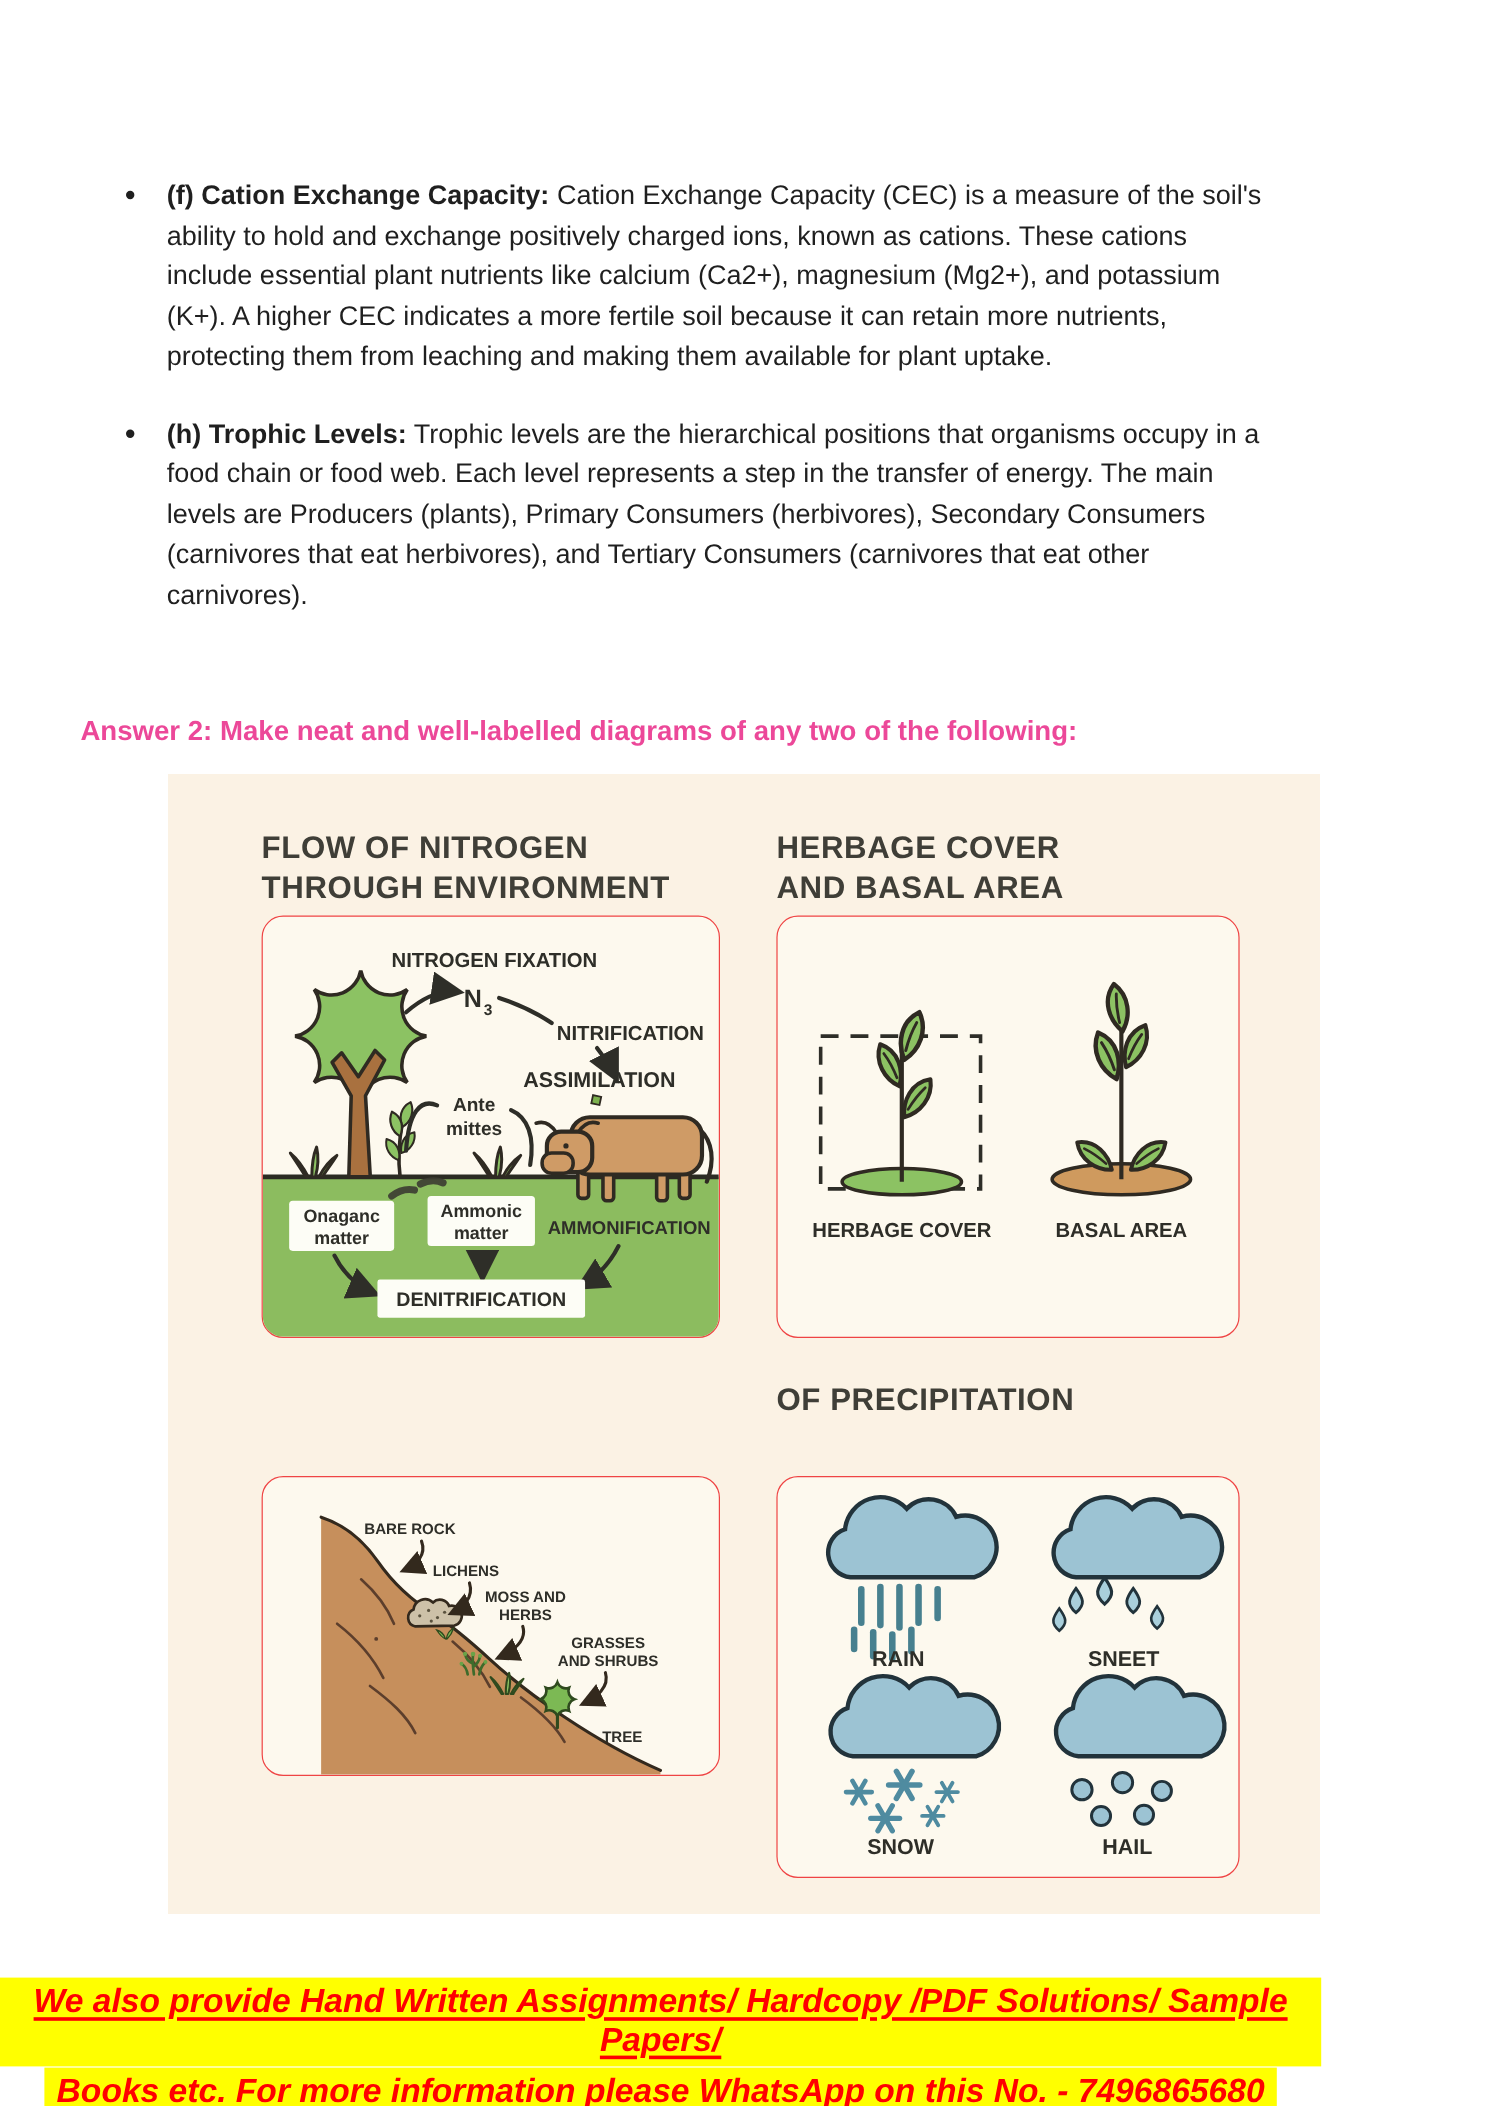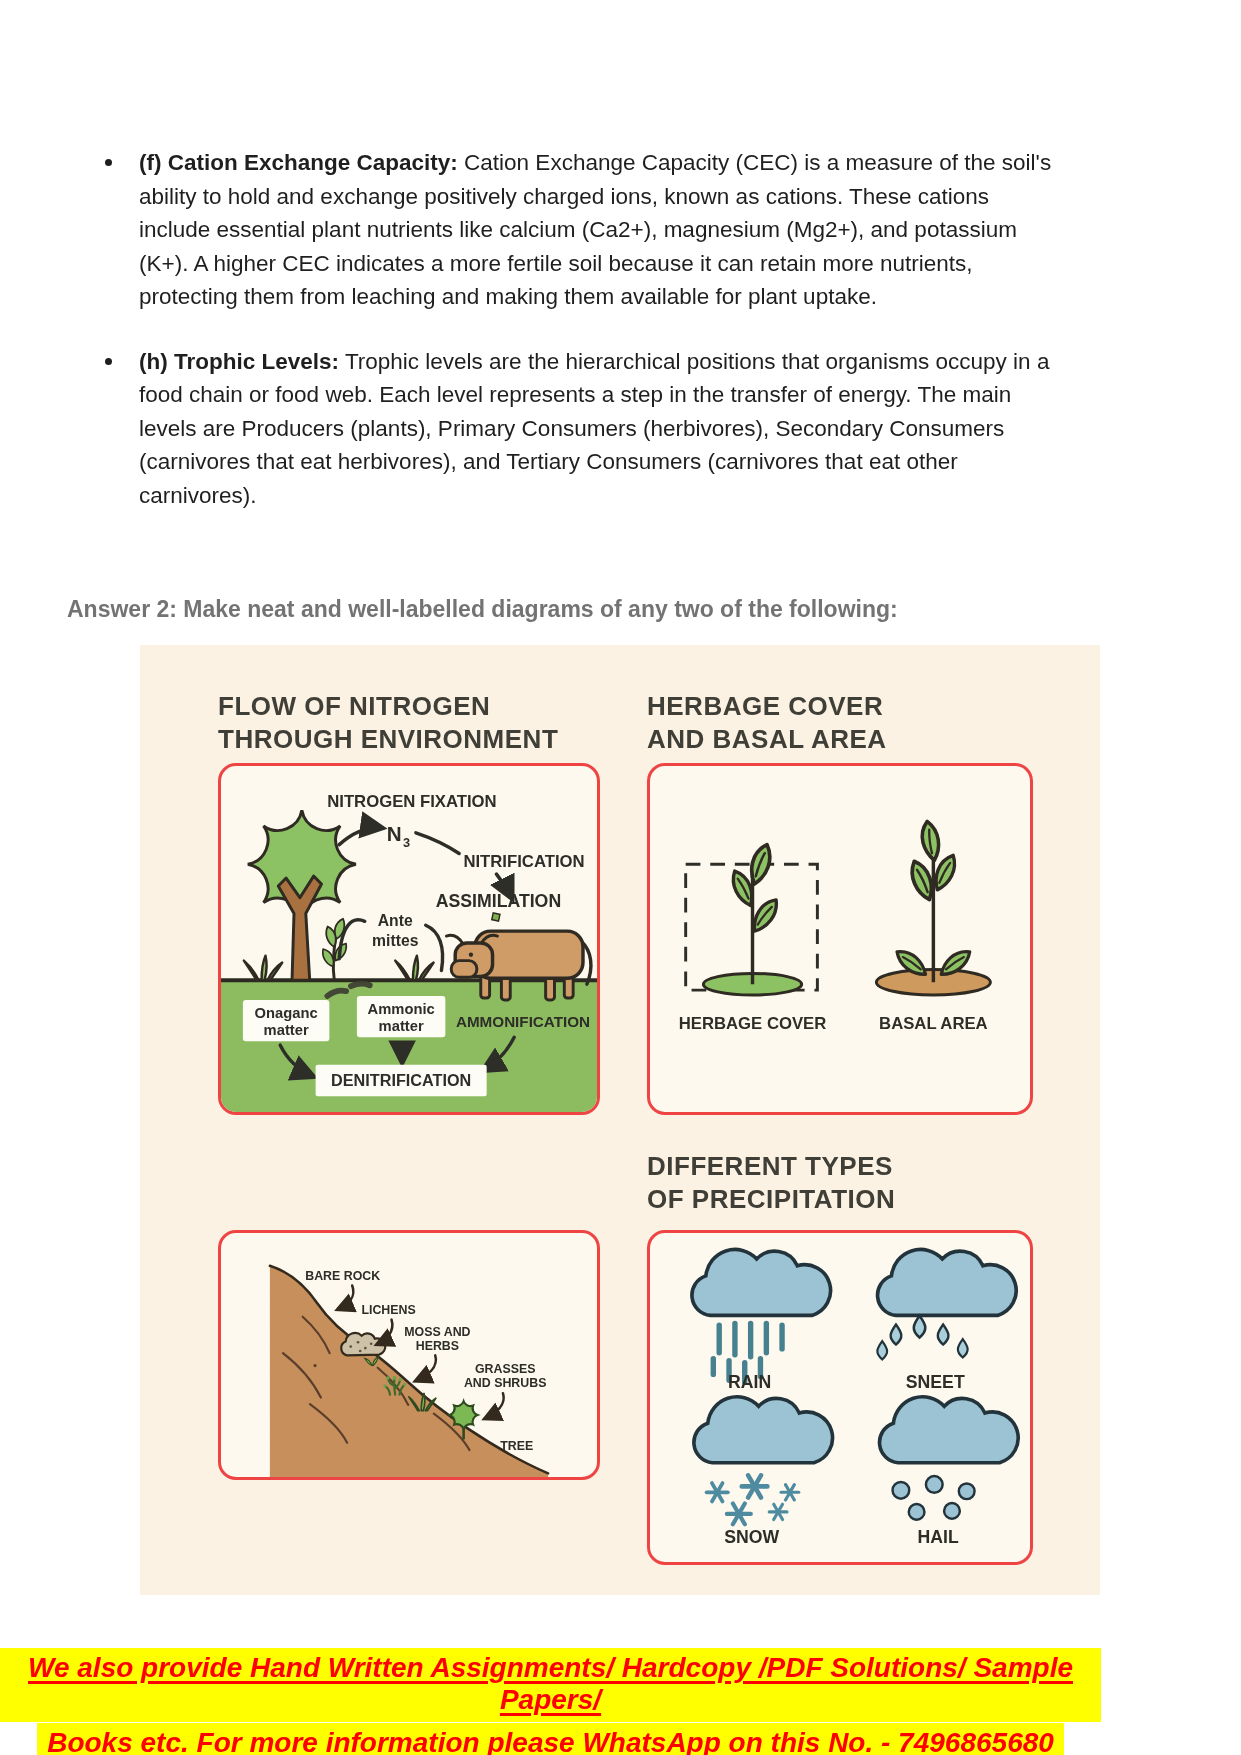--- a/index.html
+++ b/index.html
@@ -4,25 +4,25 @@
 <style>
   html,body{margin:0;padding:0;}
   body{
     width:1241px;height:1755px;background:#ffffff;position:relative;
     font-family:"Liberation Sans",sans-serif;color:#1f1f1f;overflow:hidden;
   }
   .bullets{position:absolute;left:57px;top:130px;width:985px;list-style:none;margin:16px;padding:0;}
   .bullet{position:relative;padding-left:66px;margin-bottom:31px;font-size:22.5px;line-height:33.5px;}
   .bullet-dot{position:absolute;left:32px;top:13px;width:7px;height:7px;border-radius:50%;background:#1f1f1f;}
   .lead{font-weight:bold;}
-  .answer-heading{position:absolute;left:67px;top:577px;width:1100px;font-size:23px;font-weight:bold;color:#737373;}
+  .answer-heading{position:absolute;left:67px;top:577px;width:1100px;font-size:23px;font-weight:bold;color:#ec4899;}
   
   .figure{position:absolute;left:140px;top:645px;width:960px;height:950px;background:#fbf2e4;}
   .qtitle{position:absolute;text-align:left;font-weight:bold;font-size:26px;line-height:33px;color:#3f3e37;letter-spacing:.5px;}
-  .dbox{position:absolute;background:#fdf9ee;border:3px solid #ef4444;border-radius:18px;overflow:hidden;box-sizing:border-box;}
+  .dbox{position:absolute;background:#fdf9ee;border:1px solid #ef4444;border-radius:18px;overflow:hidden;box-sizing:border-box;}
   .dbox svg{display:block;width:100%;height:100%;}
   .dlabel{font-family:"Liberation Sans",sans-serif;font-weight:700;fill:#2e2e28;}
   .leaf{fill:#8cc263;stroke:#2f2a22;stroke-width:3px;stroke-linejoin:round;}
   .vein{fill:none;stroke:#2f2a22;stroke-width:2px;stroke-linecap:round;}
   .arrow{fill:none;stroke:#2e2e28;stroke-width:3.5px;stroke-linecap:round;}
   .wbox{fill:#fdfdf6;}
   
   .footer{position:absolute;left:0;top:1648px;width:1101px;text-align:center;}
   .footer .line{margin-bottom:1px;}
   .hl{
@@ -54,21 +54,20 @@
 
   <div class="qtitle" style="left:78px;top:45px;width:382px;">
     <div>FLOW OF NITROGEN</div>
     <div>THROUGH ENVIRONMENT</div>
   </div>
   <div class="qtitle" style="left:507px;top:45px;width:386px;">
     <div>HERBAGE COVER</div>
     <div>AND BASAL AREA</div>
   </div>
   <div class="qtitle" style="left:507px;top:505px;width:386px;">
-    <div>DIFFERENT TYPES</div>
     <div>OF PRECIPITATION</div>
   </div>
 
   <div class="dbox" style="left:78px;top:118px;width:382px;height:352px;">
     <svg viewBox="0 0 382 352">
       <defs>
         <marker id="ah1" markerWidth="9" markerHeight="9" refX="6.5" refY="4" orient="auto">
           <path d="M0,0 L8,4 L0,8 Z" fill="#2e2e28"></path>
         </marker>
         <g id="leafn">

